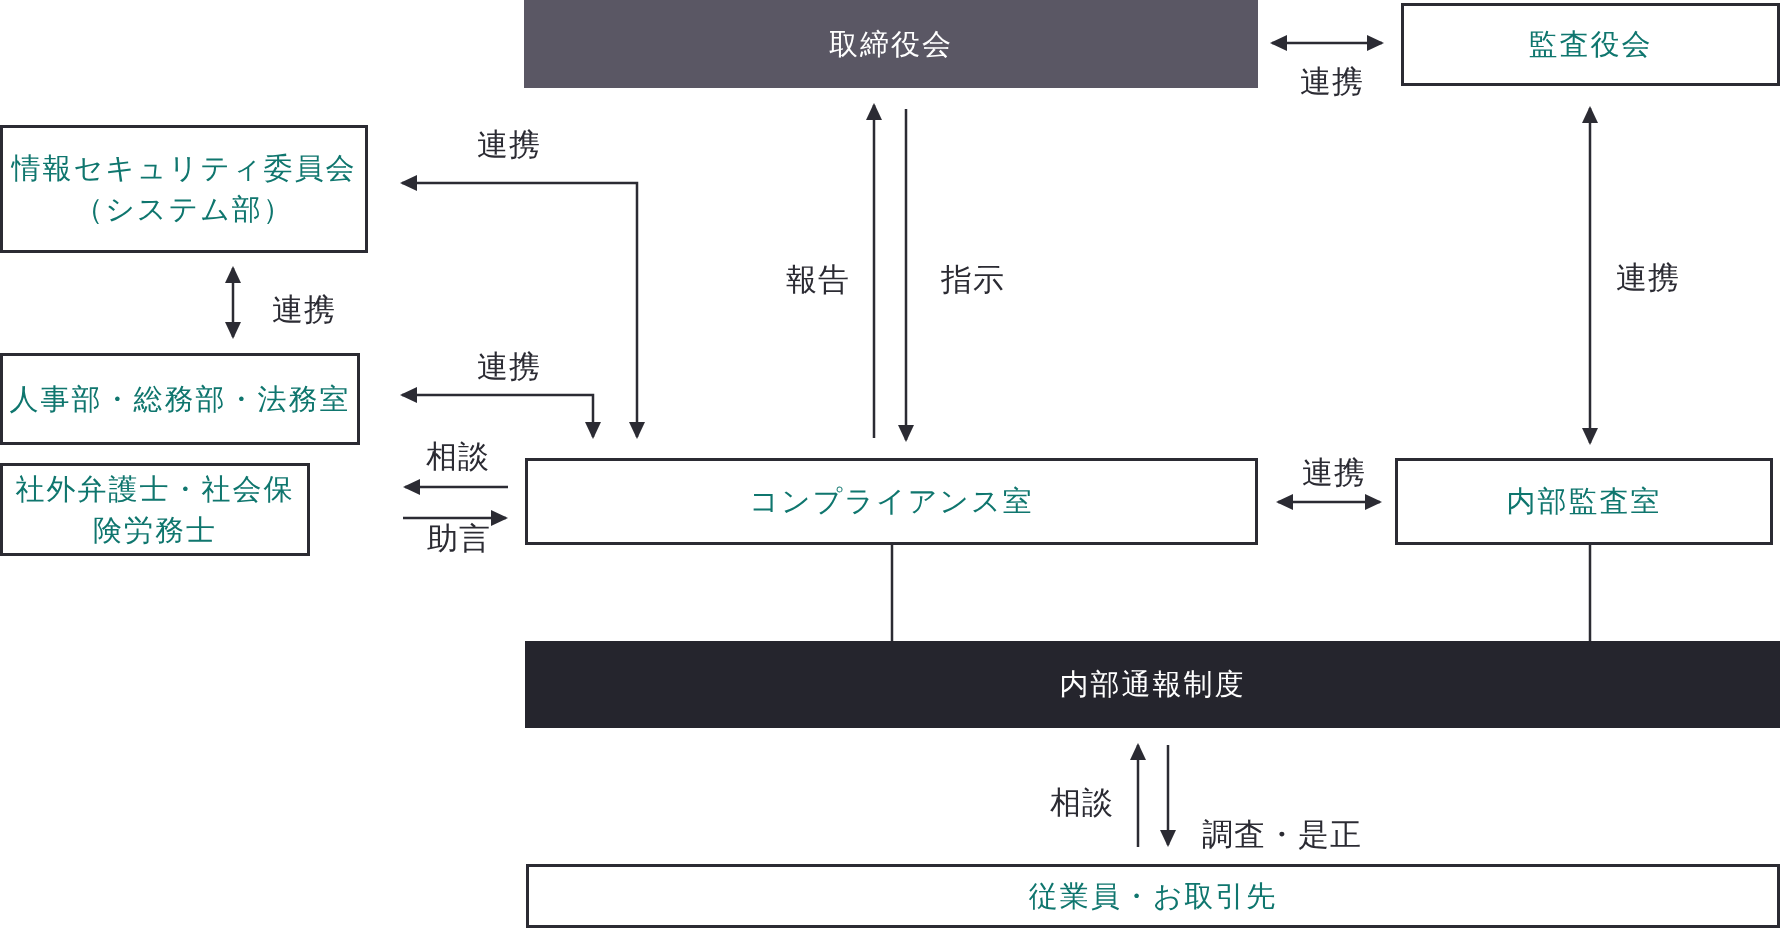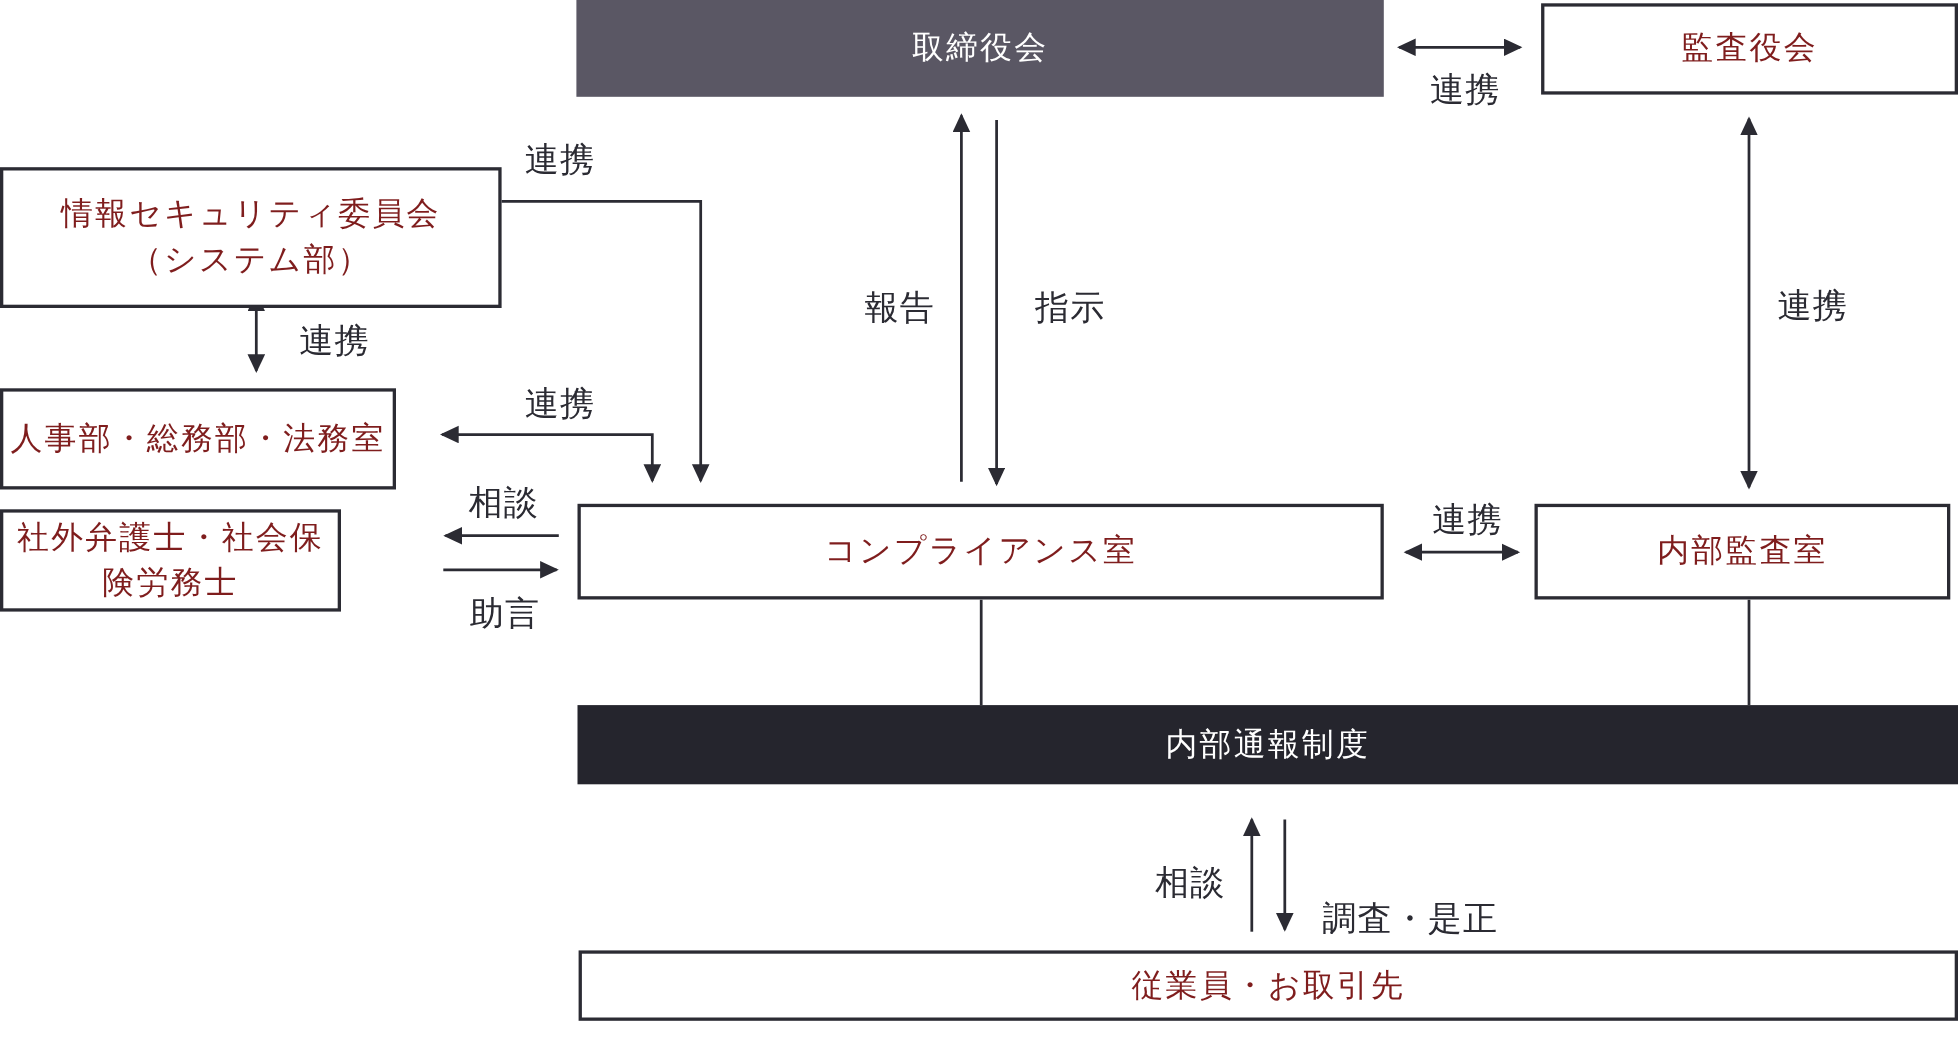--- a/index.html
+++ b/index.html
@@ -20,21 +20,21 @@
   .box {
     position: absolute;
     box-sizing: border-box;
     display: flex;
     flex-direction: column;
     align-items: center;
     justify-content: center;
     text-align: center;
     font-size: 29px;
     letter-spacing: 2px;
-    color: #7f1d1d;
+    color: #0f766e;
     line-height: 1.4;
   }
   .outlined { background: #ffffff; border: 3px solid #2b2b33; }
   .dark     { background: #5a5764; color: #ffffff; }
   .darker   { background: #25252d; color: #ffffff; }
   .elabel {
     position: absolute;
     font-size: 31px;
     letter-spacing: 1px;
     color: #2b2b33;
@@ -72,55 +72,55 @@
   </svg>
 
   <div class="box dark" style="left:524px; top:0px; width:734px; height:88px;">
     <span>取締役会</span>
   </div>
 
   <div class="box outlined" style="left:1401px; top:3px; width:379px; height:83px;">
     <span>監査役会</span>
   </div>
 
-  <div class="box outlined" style="left:0px; top:125px; width:456px; height:128px;margin-top:27px;">
+  <div class="box outlined" style="left:0px; top:125px; width:368px; height:128px;">
     <span>情報セキュリティ委員会</span>
     <span>（システム部）</span>
   </div>
 
   <div class="box outlined" style="left:0px; top:353px; width:360px; height:92px;">
     <span>人事部・総務部・法務室</span>
   </div>
 
   <div class="box outlined" style="left:0px; top:463px; width:310px; height:93px;">
     <span>社外弁護士・社会保険労務士</span>
   </div>
 
   <div class="box outlined" style="left:525px; top:458px; width:733px; height:87px;">
     <span>コンプライアンス室</span>
   </div>
 
   <div class="box outlined" style="left:1395px; top:458px; width:378px; height:87px;">
     <span>内部監査室</span>
   </div>
 
-  <div class="box darker" style="left:525px; top:641px; width:1255px; height:72px;">
+  <div class="box darker" style="left:525px; top:641px; width:1255px; height:87px;">
     <span>内部通報制度</span>
   </div>
 
   <div class="box outlined" style="left:526px; top:864px; width:1254px; height:64px;">
     <span>従業員・お取引先</span>
   </div>
 
   <div class="elabel" style="left:1300px; top:65px;">連携</div>
   <div class="elabel" style="left:786px; top:263px;text-align:center;">報告</div>
   <div class="elabel" style="left:941px; top:263px;">指示</div>
   <div class="elabel" style="left:477px; top:128px;">連携</div>
   <div class="elabel" style="left:272px; top:293px;">連携</div>
   <div class="elabel" style="left:477px; top:350px;">連携</div>
   <div class="elabel" style="left:426px; top:440px;">相談</div>
-  <div class="elabel" style="left:427px; top:541px;">助言</div>
+  <div class="elabel" style="left:427px; top:522px;">助言</div>
   <div class="elabel" style="left:1302px; top:456px;">連携</div>
   <div class="elabel" style="left:1616px; top:261px;">連携</div>
   <div class="elabel" style="left:1050px; top:786px;">相談</div>
   <div class="elabel" style="left:1202px; top:785px;margin-top:33px;">調査・是正</div>
 
 </div>
 
 </body></html>

